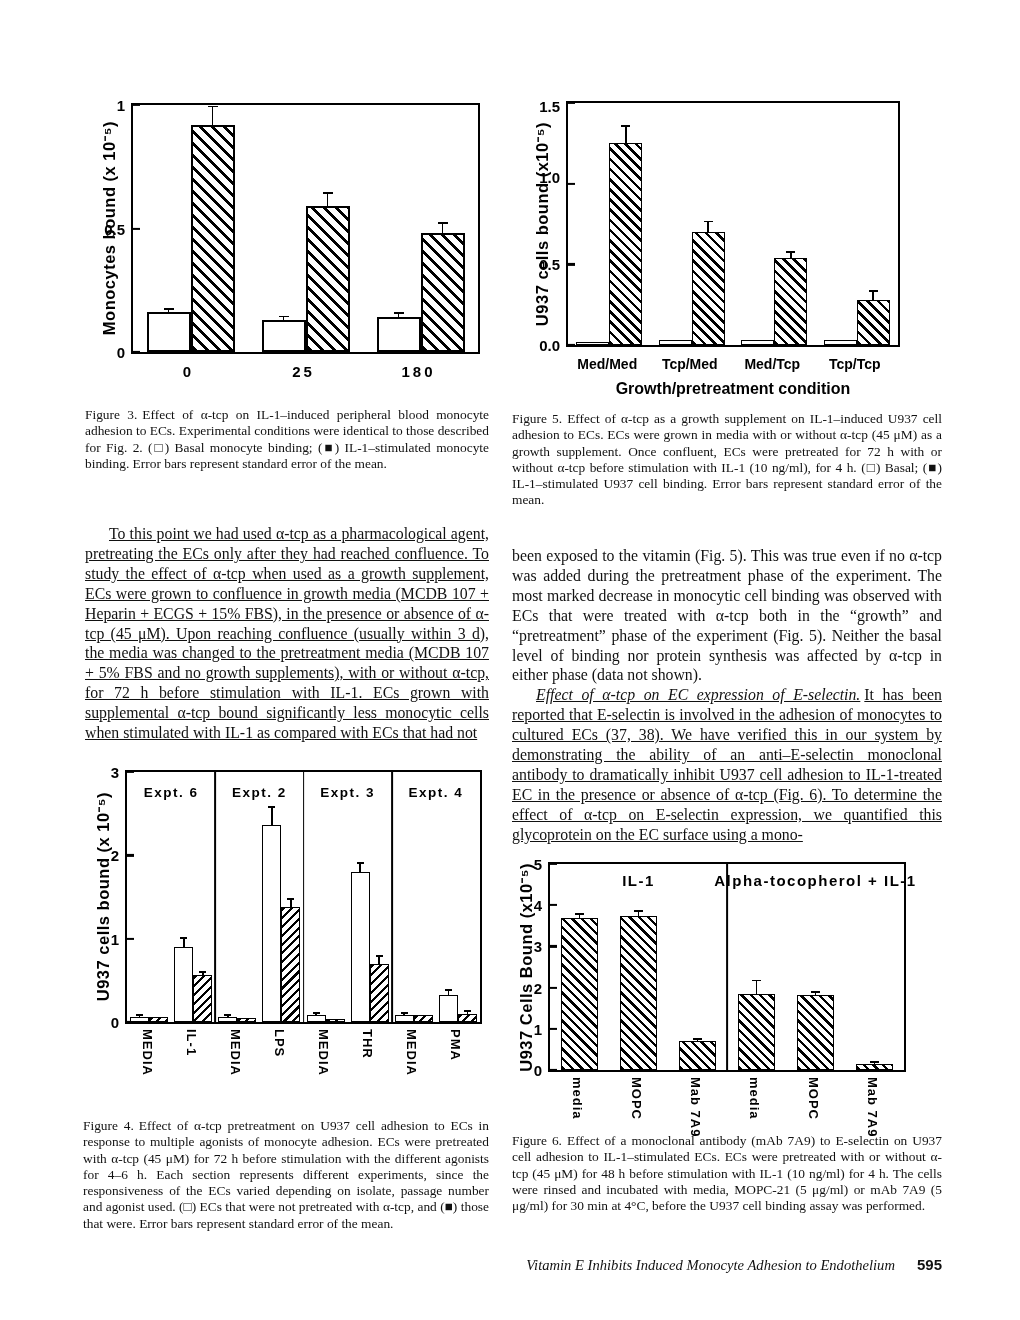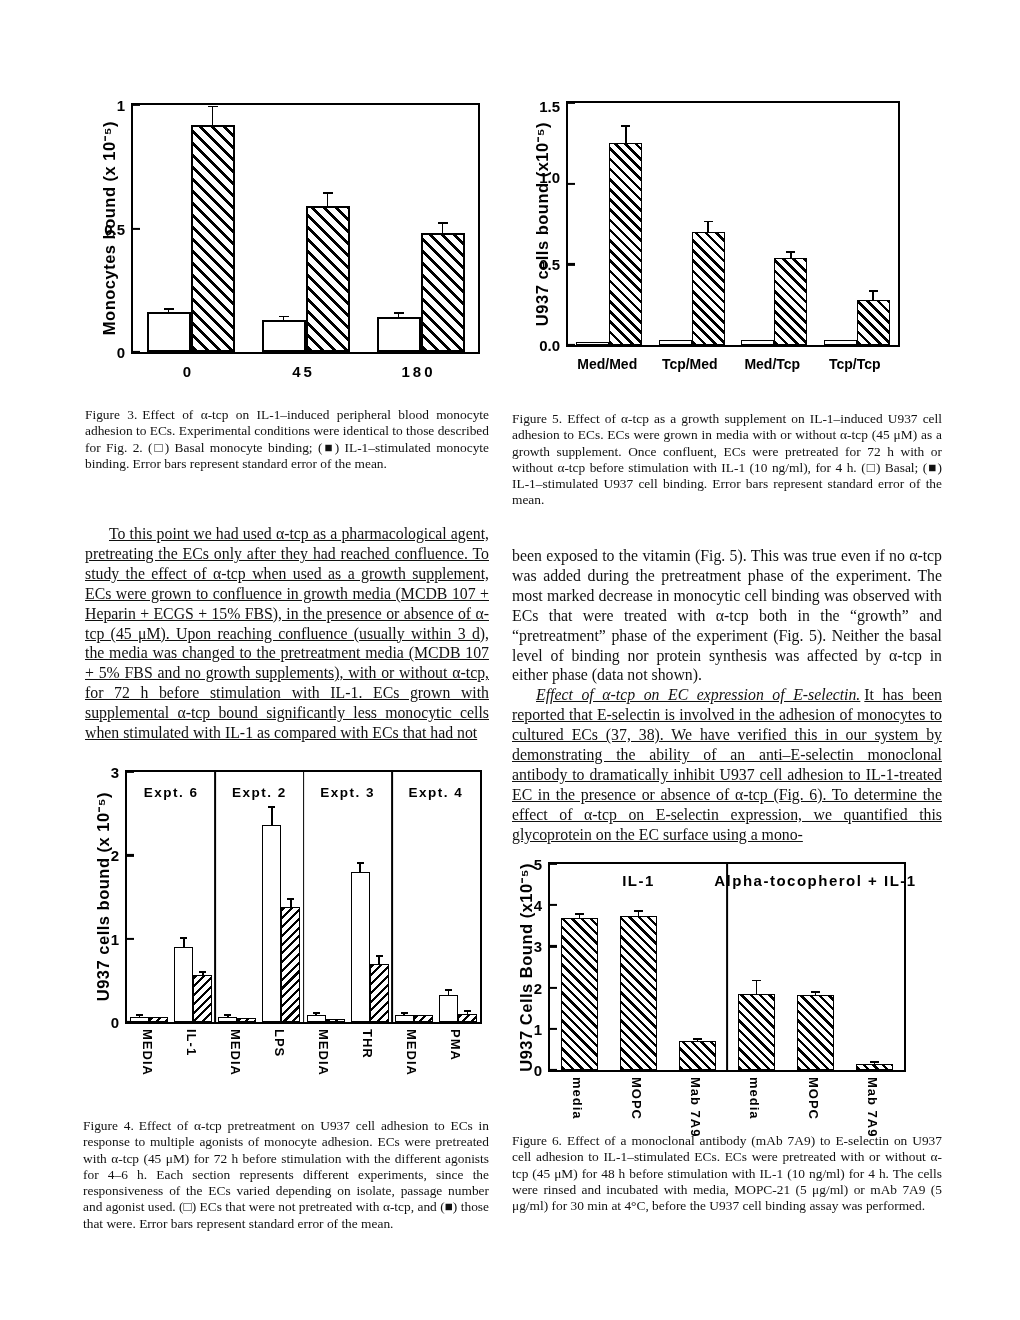--- a/index.html
+++ b/index.html
@@ -73,21 +73,21 @@
           <div class="err-cap" style="left: 189.5px; width: 10px; bottom: 158.08px;"></div>
           <div class="bar open" style="left: 243.5px; width: 44px; height: 34.58px; border-width: 2px;"></div>
           <div class="err-line" style="left: 264.65px; bottom: 34.58px; height: 3.705px;"></div>
           <div class="err-cap" style="left: 260.5px; width: 10px; bottom: 38.285px;"></div>
           <div class="bar hatched" style="left: 287.5px; width: 44px; height: 118.56px; border-width: 2px;"></div>
           <div class="err-line" style="left: 308.65px; bottom: 118.56px; height: 9.88px;"></div>
           <div class="err-cap" style="left: 304.5px; width: 10px; bottom: 128.44px;"></div>
         </div>
       <div class="xticks" style="height:36px;">
           <div class="xtick xtick-h" style="left: 57.5px; letter-spacing: 3px; font-size: 15px;">0</div>
-          <div class="xtick xtick-h" style="left: 172.5px; letter-spacing: 3px; font-size: 15px;">45</div>
+          <div class="xtick xtick-h" style="left: 172.5px; letter-spacing: 3px; font-size: 15px;">25</div>
           <div class="xtick xtick-h" style="left: 287.5px; letter-spacing: 3px; font-size: 15px;">180</div>
         </div>
     </div>
   </div>
 
   <div class="figure" style="left:516px;top:101px;">
     <div class="ylabel-col" style="height:246px;width:50px;">
       <div class="ylabel">U937 cells bound (x10⁻⁵)</div>
     </div>
     <div class="chart-body">
@@ -116,20 +116,21 @@
           <div class="bar hatched" style="left: 288.75px; width: 33px; height: 45.1733px; border-width: 1.6px;"></div>
           <div class="err-line" style="left: 304.4px; bottom: 45.1733px; height: 8.06667px;"></div>
           <div class="err-cap" style="left: 300.75px; width: 9px; bottom: 53.24px;"></div>
         </div>
       <div class="xticks" style="height:33px;">
           <div class="xtick xtick-h" style="left: 41.25px; letter-spacing: 0px; font-size: 14px;">Med/Med</div>
           <div class="xtick xtick-h" style="left: 123.75px; letter-spacing: 0px; font-size: 14px;">Tcp/Med</div>
           <div class="xtick xtick-h" style="left: 206.25px; letter-spacing: 0px; font-size: 14px;">Med/Tcp</div>
           <div class="xtick xtick-h" style="left: 288.75px; letter-spacing: 0px; font-size: 14px;">Tcp/Tcp</div>
         </div>
+      <div class="xlabel" style="font-size:16px;">Growth/pretreatment condition</div>
     </div>
   </div>
 
   <div class="caption" style="left:85px;top:407px;width:404px;">
     <span class="cap-label">Figure 3.</span><span>Effect of α-tcp on IL-1–induced peripheral blood monocyte adhesion to ECs. Experimental conditions were identical to those described for Fig. 2. (□) Basal monocyte binding; (■) IL-1–stimulated monocyte binding. Error bars represent standard error of the mean.</span>
   </div>
 
   <div class="caption" style="left:512px;top:411px;width:430px;">
     <span class="cap-label">Figure 5.</span><span>Effect of α-tcp as a growth supplement on IL-1–induced U937 cell adhesion to ECs. ECs were grown in media with or without α-tcp (45 μM) as a growth supplement. Once confluent, ECs were pretreated for 72 h with or without α-tcp before stimulation with IL-1 (10 ng/ml), for 4 h. (□) Basal; (■) IL-1–stimulated U937 cell binding. Error bars represent standard error of the mean.</span>
   </div>
@@ -270,14 +271,18 @@
   </div>
 
   <div class="caption" style="left:83px;top:1118px;width:406px;">
     <span class="cap-label">Figure 4.</span><span>Effect of α-tcp pretreatment on U937 cell adhesion to ECs in response to multiple agonists of monocyte adhesion. ECs were pretreated with α-tcp (45 μM) for 72 h before stimulation with the different agonists for 4–6 h. Each section represents different experiments, since the responsiveness of the ECs varied depending on isolate, passage number and agonist used. (□) ECs that were not pretreated with α-tcp, and (■) those that were. Error bars represent standard error of the mean.</span>
   </div>
 
   <div class="caption" style="left:512px;top:1133px;width:430px;">
     <span class="cap-label">Figure 6.</span><span>Effect of a monoclonal antibody (mAb 7A9) to E-selectin on U937 cell adhesion to IL-1–stimulated ECs. ECs were pretreated with or without α-tcp (45 μM) for 48 h before stimulation with IL-1 (10 ng/ml) for 4 h. The cells were rinsed and incubated with media, MOPC-21 (5 μg/ml) or mAb 7A9 (5 μg/ml) for 30 min at 4°C, before the U937 cell binding assay was performed.</span>
   </div>
 
+  <div class="footer" style="left:500px;top:1256px;width:442px;">
+    <span class="footer-title">Vitamin E Inhibits Induced Monocyte Adhesion to Endothelium</span>
+    <span class="footer-page">595</span>
+  </div>
 
 </div>
 
 </body></html>

